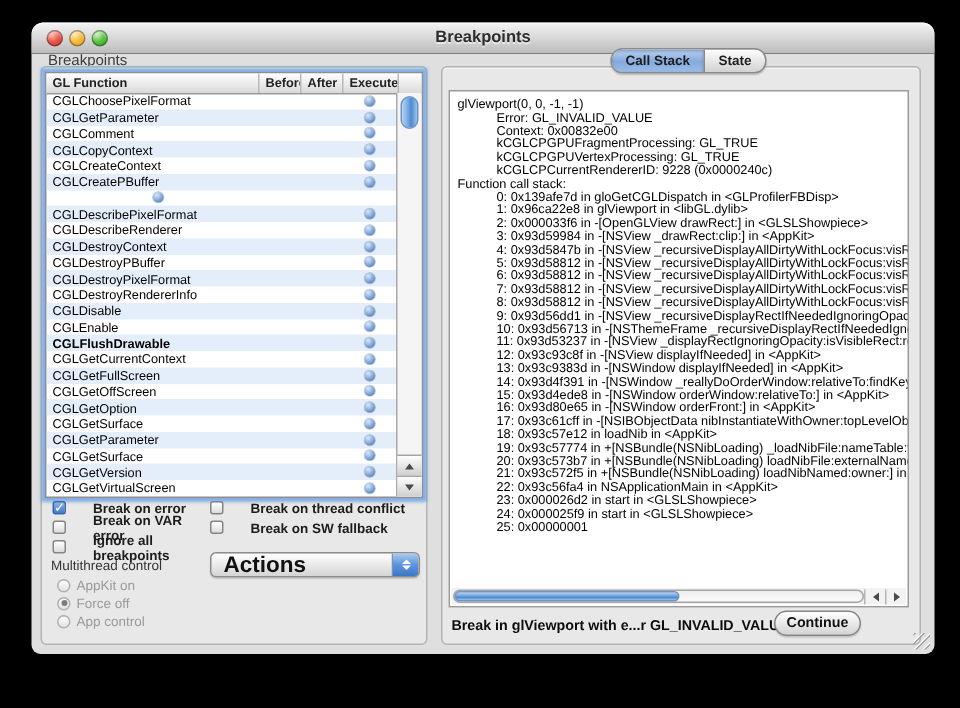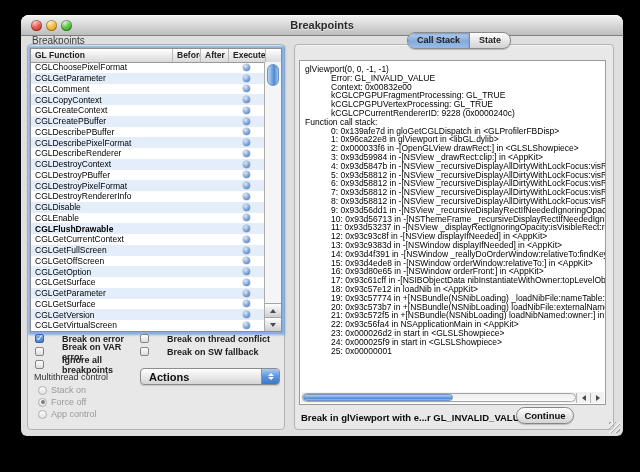--- a/index.html
+++ b/index.html
@@ -88,21 +88,21 @@
   .checkbox.checked::after{
     content:"✓";position:absolute;left:0px;top:-2.5px;color:#fff;font-size:9px;font-weight:bold;
   }
   
   .mt-label{position:absolute;left:13px;top:357px;font-size:9px;color:#333;}
   .popup{
     position:absolute;left:119px;top:353px;width:140px;height:17px;box-sizing:border-box;
     border:1px solid #8c8c8c;border-radius:4px;background:linear-gradient(#ffffff,#d5d5d5);
     display:flex;align-items:center;box-shadow:0 1px 1px rgba(0,0,0,.15);
   }
-  .popup-label{flex:1;padding-left:8px;font-size:11px;font-weight:bold;color:#111;}
+  .popup-label{flex:1;padding-left:8px;font-size:15px;font-weight:bold;color:#111;}
   .popup-cap{
     width:17px;height:15px;border-left:1px solid #7d93b5;border-radius:0 3px 3px 0;
     background:linear-gradient(#a9ccf1,#5e94dc 50%,#3d77c7);
     display:flex;flex-direction:column;align-items:center;justify-content:center;gap:1.5px;
   }
   .pc-up{width:0;height:0;border-left:3px solid transparent;border-right:3px solid transparent;border-bottom:3.5px solid #fff;}
   .pc-down{width:0;height:0;border-left:3px solid transparent;border-right:3px solid transparent;border-top:3.5px solid #fff;}
   .radios{position:absolute;left:17px;top:369px;font-size:9px;color:#9a9a9a;}
   .radiorow{display:flex;align-items:center;gap:4px;height:12px;}
   .radio{
@@ -221,21 +221,20 @@
         </div>
         <div class="trow">
           <span class="cell-name">CGLCreatePBuffer</span>
           <span class="cell-before"></span>
           <span class="cell-after"></span>
           <span class="cell-exec">
             <span class="orb"></span>
           </span>
         </div>
         <div class="trow">
-          <span class="cell-name">CGLDescribePBuffer</span>
           <span class="cell-before"></span>
           <span class="cell-after"></span>
           <span class="cell-exec">
             <span class="orb"></span>
           </span>
         </div>
         <div class="trow">
           <span class="cell-name">CGLDescribePixelFormat</span>
           <span class="cell-before"></span>
           <span class="cell-after"></span>
@@ -427,21 +426,21 @@
     <span class="popup-label">Actions</span>
     <span class="popup-cap">
       <span class="pc-up"></span>
         <span class="pc-down"></span>
     </span>
   </div>
 
   <div class="radios">
     <div class="radiorow">
       <span class="radio"></span>
-      <span>Stack on</span>
+      <span>AppKit on</span>
     </div>
     <div class="radiorow">
       <span class="radio selected"></span>
       <span>Force off</span>
     </div>
     <div class="radiorow">
       <span class="radio"></span>
       <span>App control</span>
     </div>
   </div>

